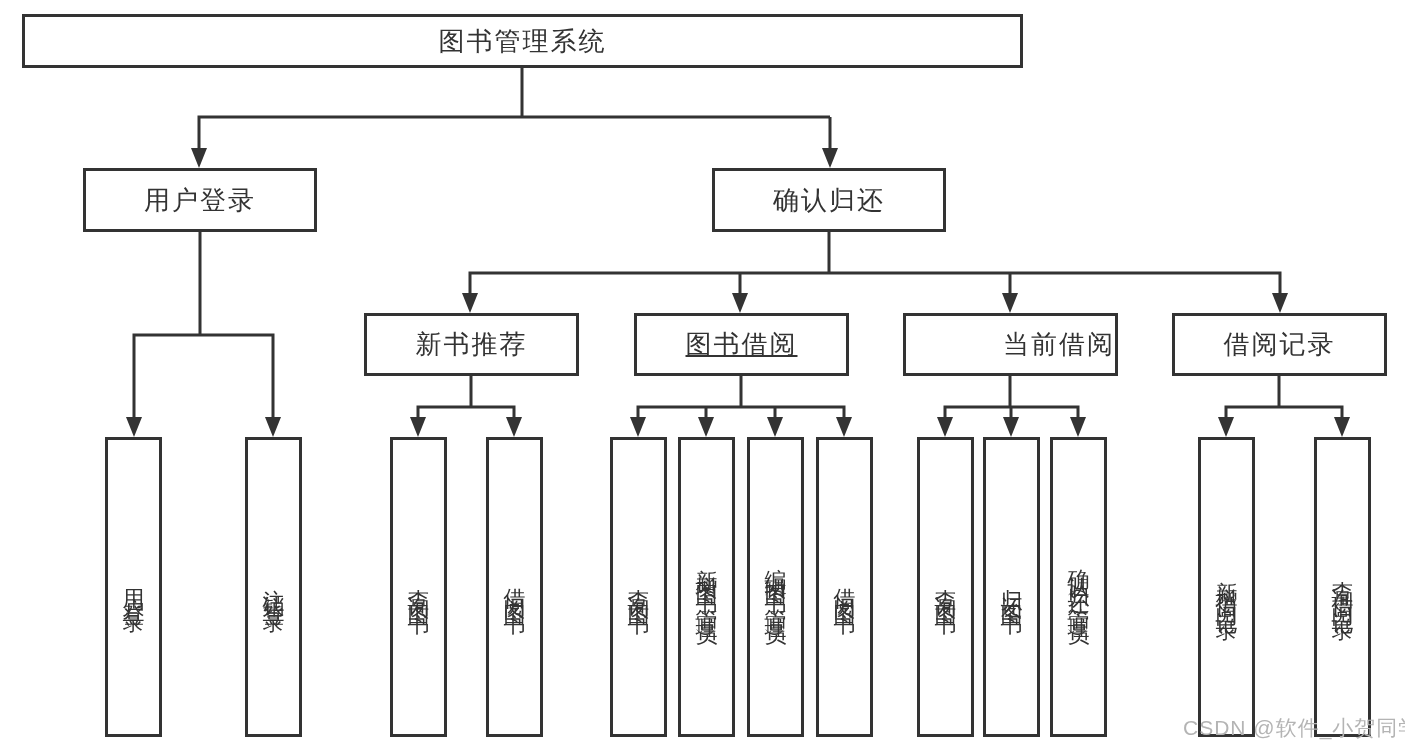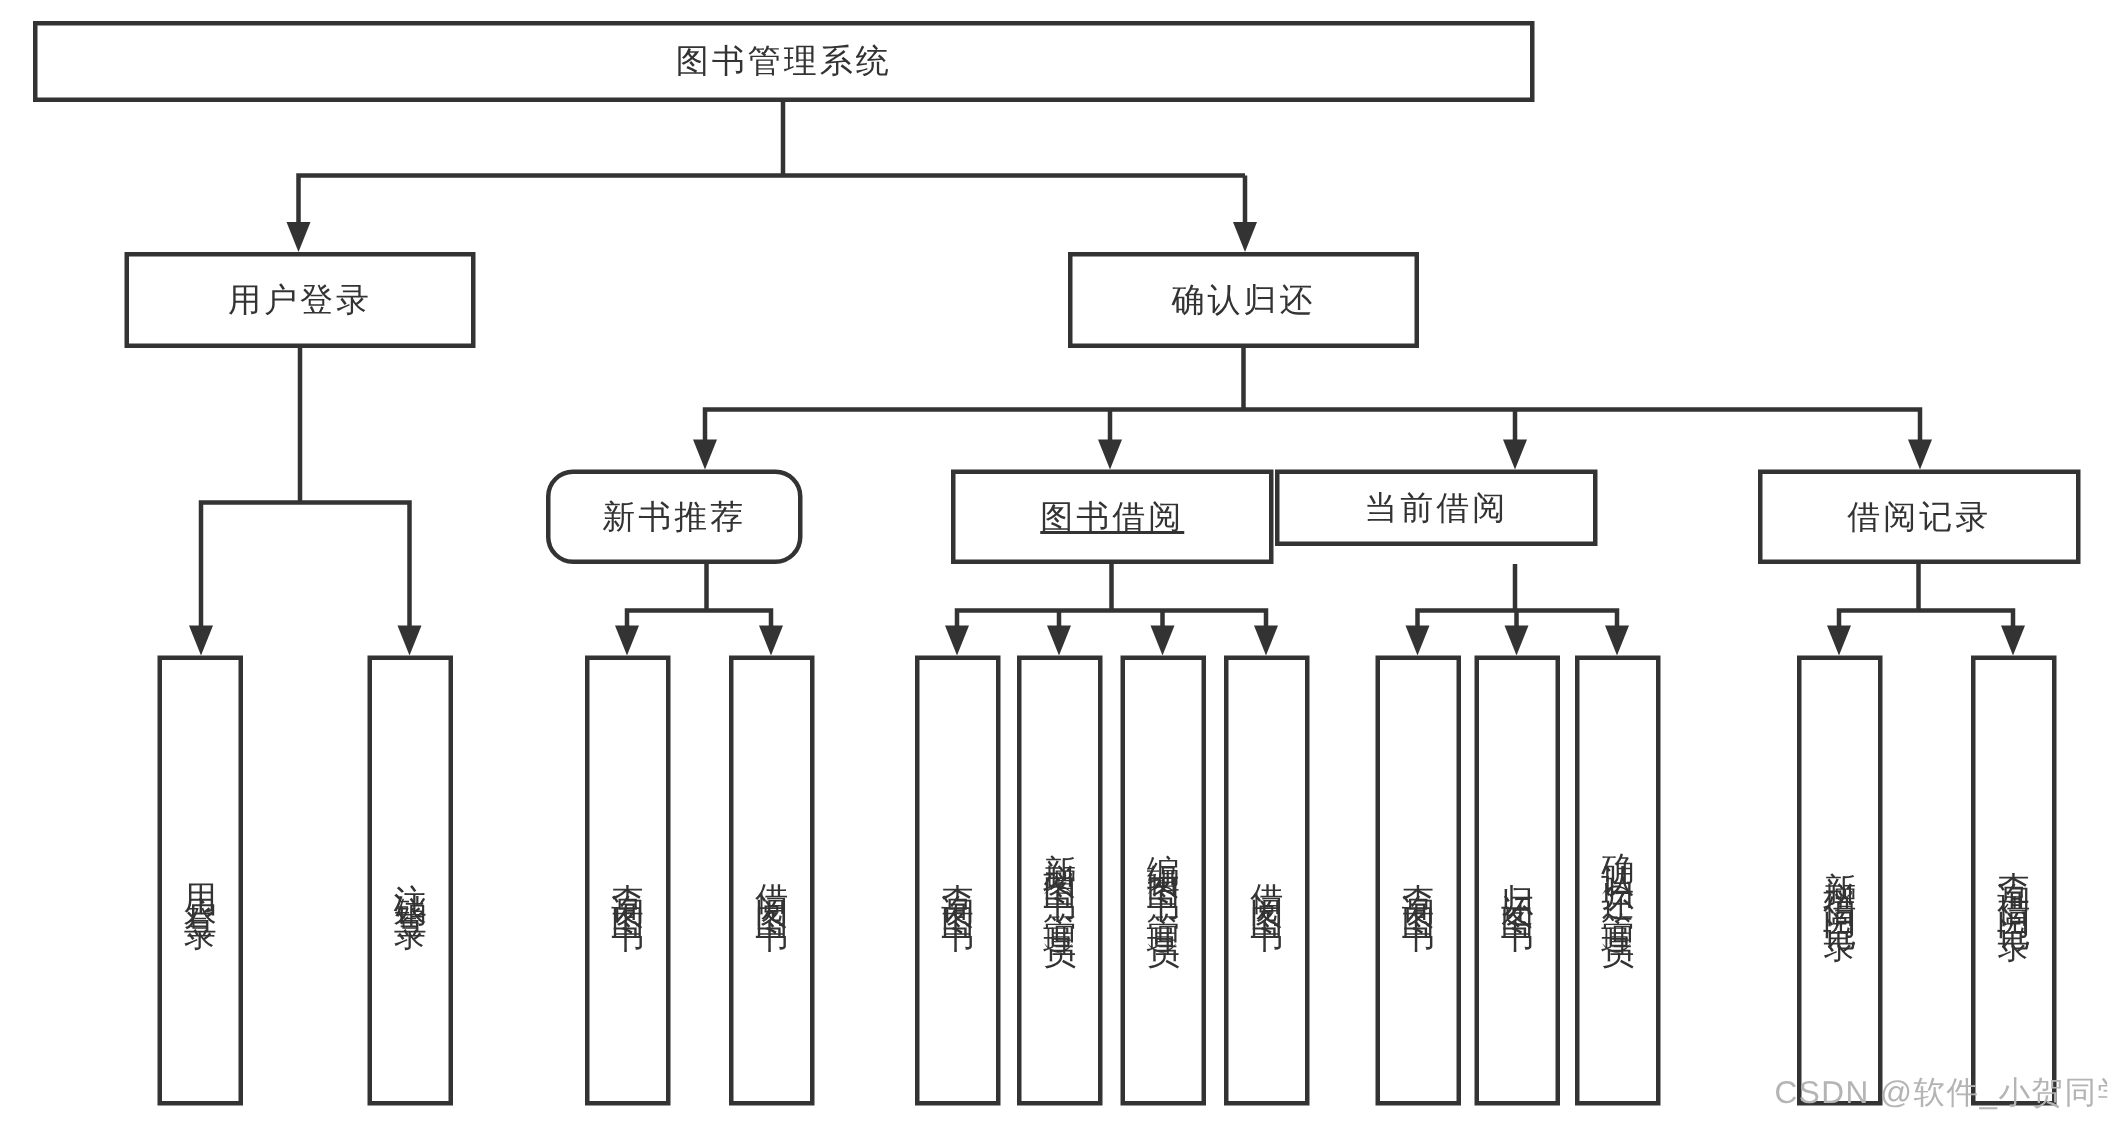--- a/index.html
+++ b/index.html
@@ -26,21 +26,21 @@
     position: absolute;
     box-sizing: border-box;
     border: 3px solid #333333;
     background: #ffffff;
     display: flex;
     align-items: center;
     justify-content: center;
     color: #333333;
   }
   .node.h-label {
-    font-size: 22px;
+    font-size: 26px;
     letter-spacing: 2px;
     white-space: nowrap;
   }
   .node.leaf {
     width: 57px;
     top: 437px;
     height: 300px;
   }
   .leaf .vtext {
     writing-mode: vertical-rl;
@@ -117,27 +117,27 @@
     <span>图书管理系统</span>
   </div>
 
   <div class="node h-label" style="left:83px; top:168px; width:234px; height:64px;">
     <span>用户登录</span>
   </div>
   <div class="node h-label" style="left:712px; top:168px; width:234px; height:64px;">
     <span>确认归还</span>
   </div>
 
-  <div class="node h-label" style="left:364px; top:313px; width:171px; height:63px;border-radius:18px;">
+  <div class="node h-label" style="left:364px; top:313px; width:215px; height:63px;">
     <span>新书推荐</span>
   </div>
   <div class="node h-label" style="left:634px; top:313px; width:215px; height:63px;text-decoration:underline;">
     <span>图书借阅</span>
   </div>
-  <div class="node h-label" style="left:850px; top:313px; width:215px; height:51px;">
+  <div class="node h-label" style="left:903px; top:313px; width:215px; height:63px;justify-content:flex-end;">
     <span>当前借阅</span>
   </div>
   <div class="node h-label" style="left:1172px; top:313px; width:215px; height:63px;">
     <span>借阅记录</span>
   </div>
 
   <div class="node leaf" style="left:105px;">
     <span class="vtext">用户登录</span>
   </div>
   <div class="node leaf" style="left:245px;">

